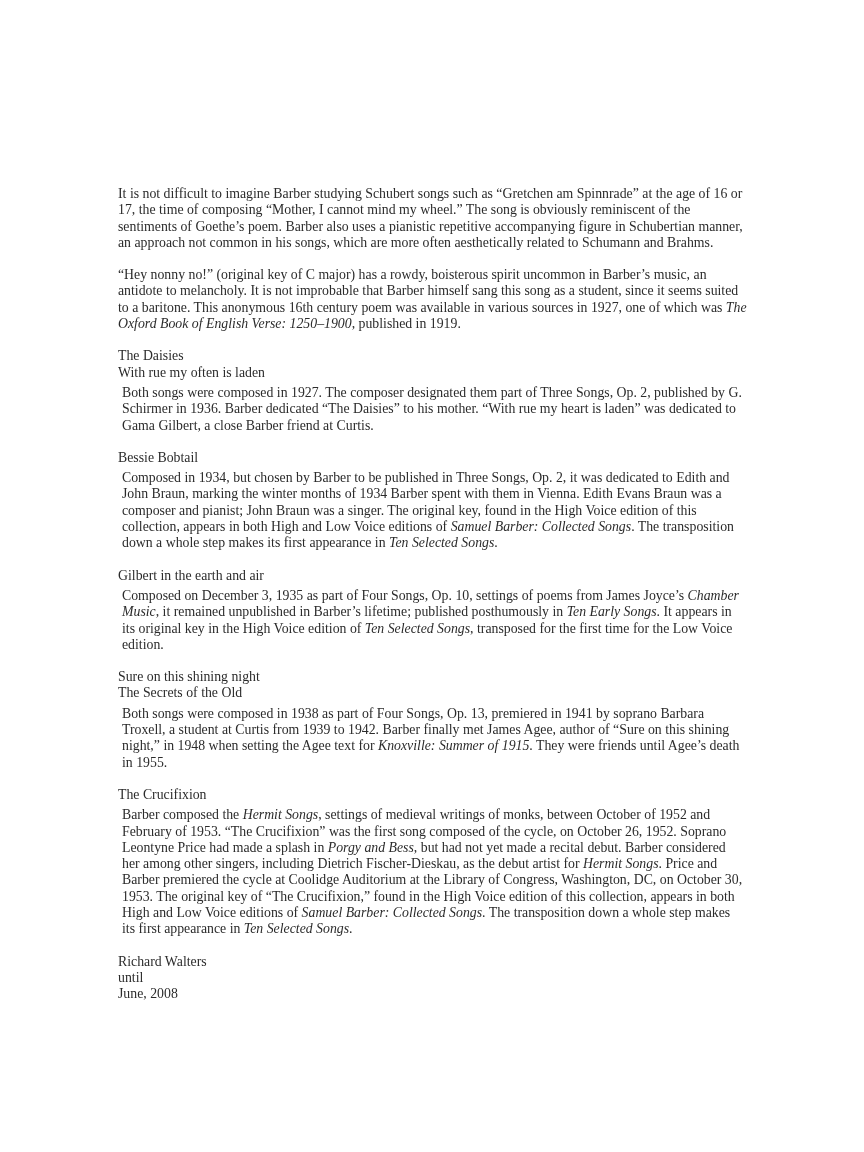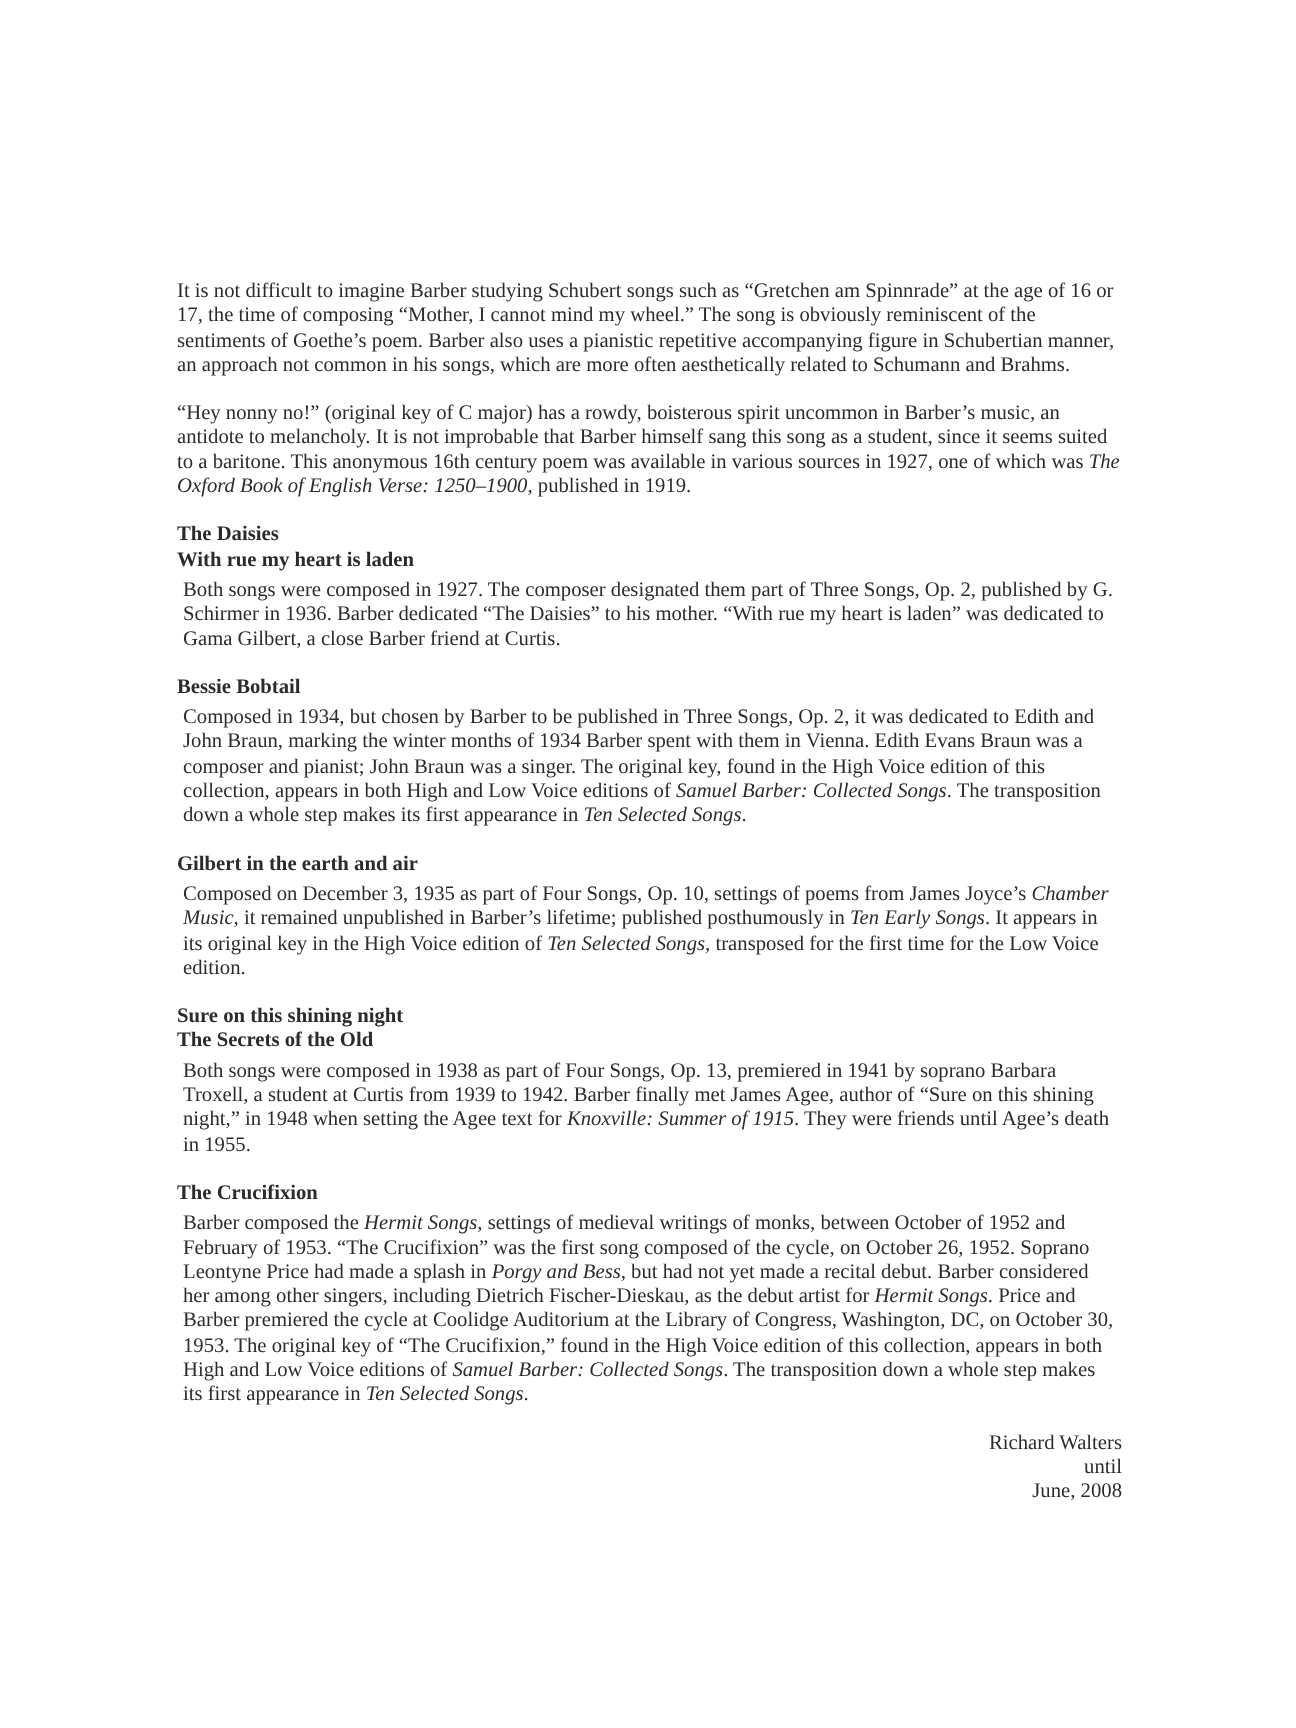--- a/index.html
+++ b/index.html
@@ -31,48 +31,47 @@
   }
   .para {
     margin: 0 0 16px 0;
   }
   .section {
     margin: 0 0 16px 0;
   }
   .section .heading {
     font-size: 13.8px;
     line-height: 16.3px;
-    font-weight: bold;
+    font-weight: normal;
     margin: 0;
   }
   .section .para {
     margin: 4px;
   }
   .signature {
-    text-align: right;
     margin-top: 14px;
   }
   .signature div {
     line-height: 16.3px;
   }
   i { font-style: italic; }
 </style>
 </head>
 <body style="background: rgb(255, 255, 255);">
 
 <div class="page" id="page" style="color: rgb(43, 43, 43);">
   <div class="content">
 
     <p class="para">It is not difficult to imagine Barber studying Schubert songs such as “Gretchen am Spinnrade” at the age of 16 or 17, the time of composing “Mother, I cannot mind my wheel.” The song is obviously reminiscent of the sentiments of Goethe’s poem. Barber also uses a pianistic repetitive accompanying figure in Schubertian manner, an approach not common in his songs, which are more often aesthetically related to Schumann and Brahms.</p>
 
     <p class="para">“Hey nonny no!” (original key of C major) has a rowdy, boisterous spirit uncommon in Barber’s music, an antidote to melancholy. It is not improbable that Barber himself sang this song as a student, since it seems suited to a baritone. This anonymous 16th century poem was available in various sources in 1927, one of which was <i>The Oxford Book of English Verse: 1250–1900</i>, published in 1919.</p>
 
     <div class="section">
       <div class="heading">The Daisies</div>
-      <div class="heading">With rue my heart is laden</div>
+      <div class="heading">With rue my often is laden</div>
       <p class="para">Both songs were composed in 1927. The composer designated them part of Three Songs, Op. 2, published by G. Schirmer in 1936. Barber dedicated “The Daisies” to his mother. “With rue my heart is laden” was dedicated to Gama Gilbert, a close Barber friend at Curtis.</p>
     </div>
 
     <div class="section">
       <div class="heading">Bessie Bobtail</div>
       <p class="para">Composed in 1934, but chosen by Barber to be published in Three Songs, Op. 2, it was dedicated to Edith and John Braun, marking the winter months of 1934 Barber spent with them in Vienna. Edith Evans Braun was a composer and pianist; John Braun was a singer. The original key, found in the High Voice edition of this collection, appears in both High and Low Voice editions of <i>Samuel Barber: Collected Songs</i>. The transposition down a whole step makes its first appearance in <i>Ten Selected Songs</i>.</p>
     </div>
 
     <div class="section">
       <div class="heading">Gilbert in the earth and air</div>

